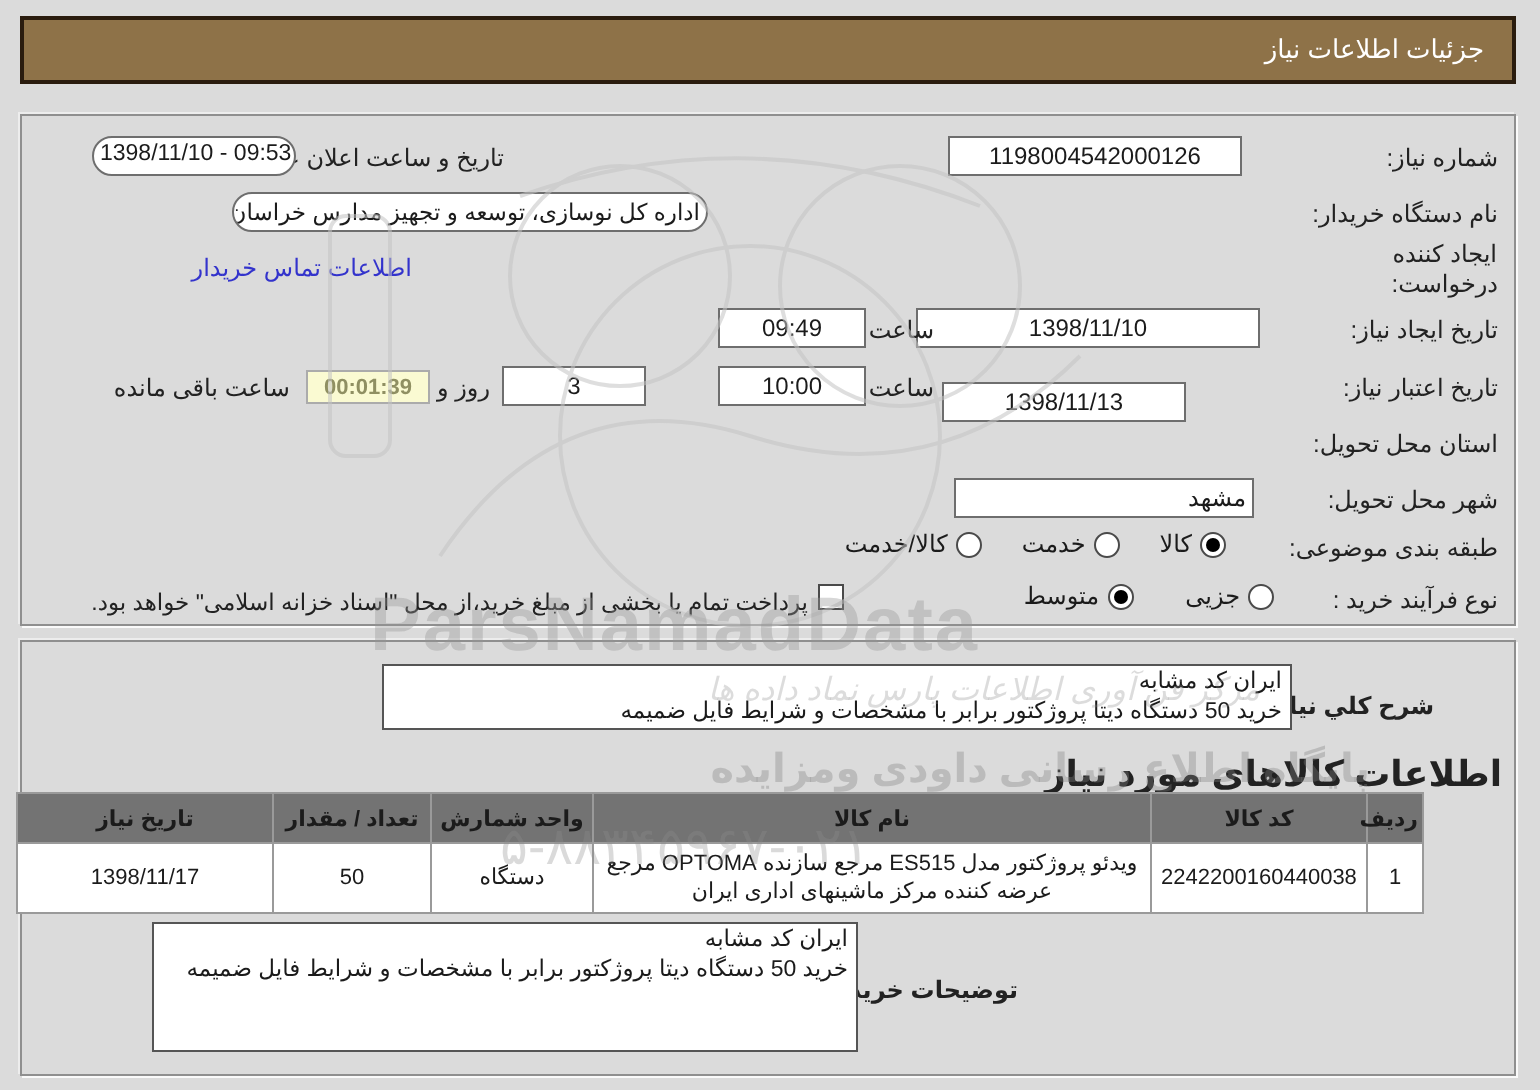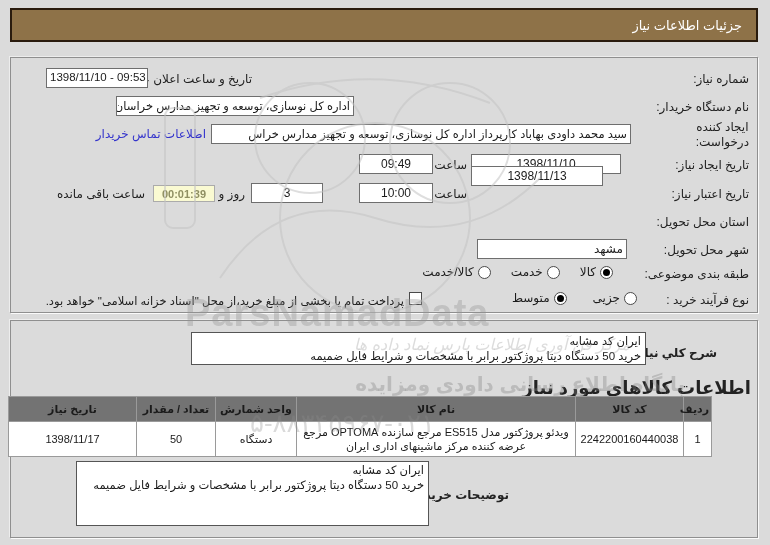--- a/index.html
+++ b/index.html
@@ -71,53 +71,53 @@
     line-height:14px;
   }
   .wm{ position:absolute; pointer-events:none; z-index:3; }
   .wm-brand{
     font-weight:bold; font-size:38px; letter-spacing:1px;
     color:rgba(150,150,150,.38); direction:ltr; white-space:nowrap;
   }
   .wm-fa1{ font-size:16px; font-style:italic; color:rgba(140,140,140,.30); white-space:nowrap; }
   .wm-fa2{ font-size:20px; font-weight:bold; color:rgba(130,130,130,.35); white-space:nowrap; }
   .wm-phone{ font-size:26px; color:rgba(140,140,140,.32); direction:ltr; white-space:nowrap; }
-  .small{ font-size:11.5px; }
+  .small{ font-size:11.5px;border-radius:10px; }
 </style>
 </head>
 <body>
 
 <div class="header-bar">
   <span>جزئیات اطلاعات نیاز</span>
 </div>
 
 <div class="panel" id="panel1">
 
   <span class="lbl" style="right:8px; top:14px">شماره نیاز:</span>
+  <div class="ibox c" style="left:463px; top:10px; width:147px">1198004542000126</div>
 
   <span class="lbl" style="right:505px; top:14px">تاریخ و ساعت اعلان عمومی:</span>
   <div class="ibox c small" style="left:35px; top:10px; width:102px">1398/11/10 - 09:53</div>
 
   <span class="lbl" style="right:8px; top:42px">نام دستگاه خریدار:</span>
   <div class="ibox r small" style="left:105px; top:38px; width:238px">اداره کل نوسازی، توسعه و تجهیز مدارس خراسان رضوی</div>
 
   <span class="lbl" style="right:8px; top:62px; line-height:15px; white-space:normal; text-align:center">
     <span>ایجاد کننده</span><br>
     <span>درخواست:</span>
   </span>
-  <div class="ibox r small" style="left:200px; top:66px; width:420px">سید محمد داودی بهاباد کارپرداز اداره کل نوسازی، توسعه و تجهیز مدارس خراس</div>
   <span class="link" style="right:551px; top:69px">اطلاعات تماس خریدار</span>
 
   <span class="lbl" style="right:8px; top:100px">تاریخ ایجاد نیاز:</span>
-  <div class="ibox c" style="left:460px; top:96px; width:150px">1398/11/10</div>
+  <div class="ibox c" style="left:447px; top:96px; width:172px">1398/11/10</div>
   <span class="lbl" style="right:290px; top:100px">ساعت</span>
   <div class="ibox c" style="left:348px; top:96px; width:74px">09:49</div>
 
   <span class="lbl" style="right:8px; top:129px">تاریخ اعتبار نیاز:</span>
-  <div class="ibox c" style="left:460px; top:108px; width:132px">1398/11/13</div>
+  <div class="ibox c" style="left:460px; top:133px; width:122px">1398/11/13</div>
   <span class="lbl" style="right:290px; top:129px">ساعت</span>
   <div class="ibox c" style="left:348px; top:125px; width:74px">10:00</div>
   <div class="ibox c" style="left:240px; top:125px; width:72px">3</div>
   <span class="lbl" style="right:512px; top:129px">روز و</span>
   <div class="countdown" style="left:142px; top:127px; width:62px">00:01:39</div>
   <span class="lbl" style="right:612px; top:129px">ساعت باقی مانده</span>
 
   <span class="lbl" style="right:8px; top:157px">استان محل تحویل:</span>
 
   <span class="lbl" style="right:8px; top:185px">شهر محل تحویل:</span>

